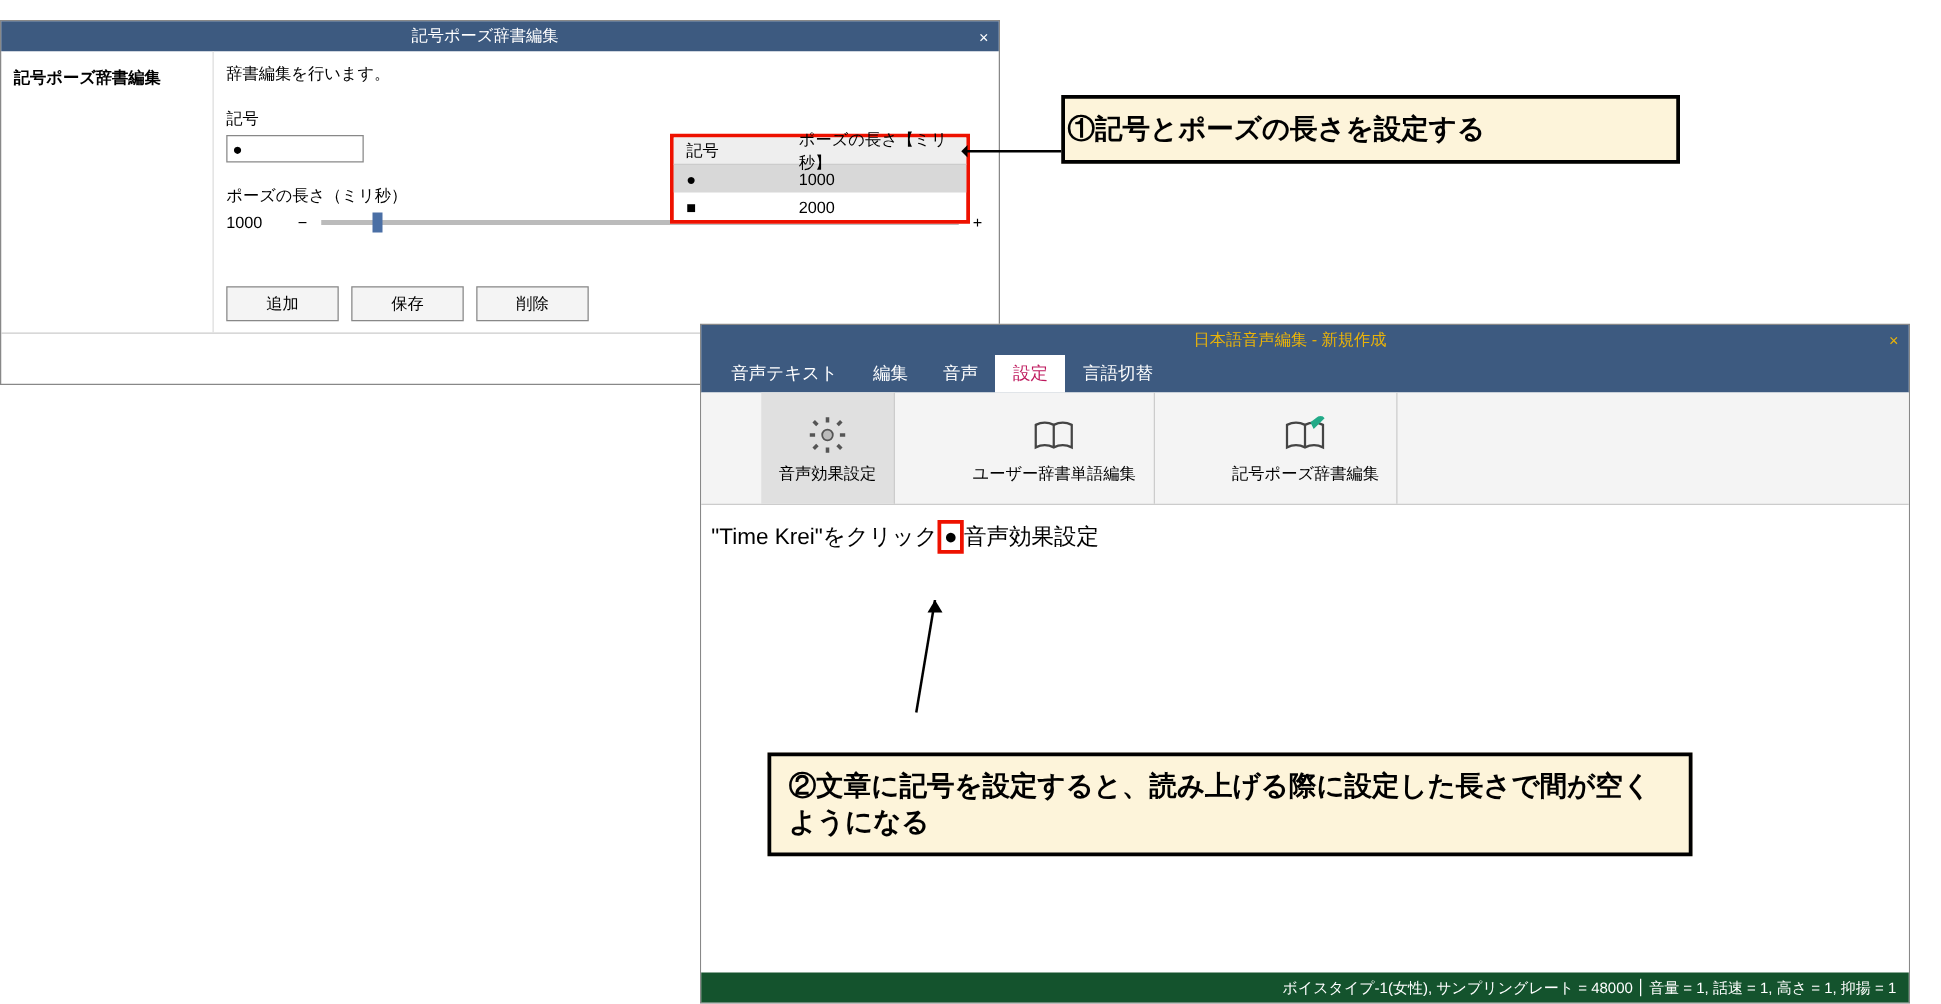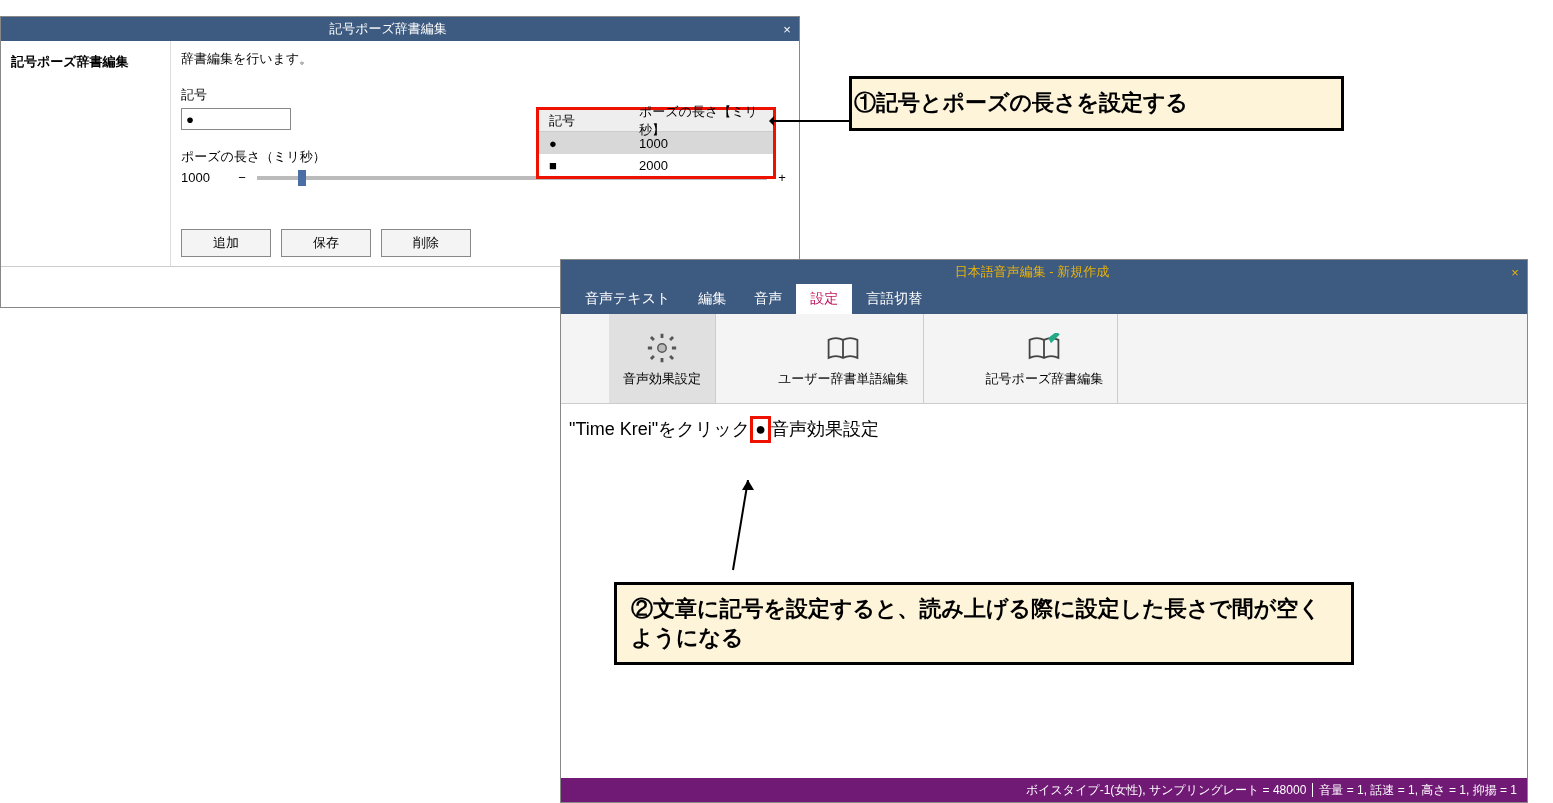--- a/index.html
+++ b/index.html
@@ -44,24 +44,24 @@
     .dialog2 .titlebar .closex { width: 24px; text-align: center; cursor: pointer; }
     .dialog2 .menubar { background: #3d5a80; color: #fff; height: 30px; display: flex; align-items: flex-end; padding-left: 10px; }
     .dialog2 .mtab { padding: 6px 14px; cursor: pointer; font-size: 14px; margin-top: 47px; }
     .dialog2 .mtab.active { background: #fff; color: #be185d; }
     .dialog2 .toolbar { background: #f4f4f4; height: 90px; display: flex; border-bottom: 1px solid #ccc; }
     .dialog2 .tbgrp { display: flex; flex-direction: column; align-items: center; justify-content: center; border-right: 1px solid #ccc; padding: 0 14px; cursor: pointer; margin-left: 48px; }
     .dialog2 .tbgrp.active { background: #e0e0e0; }
     .dialog2 .tbgrp .ic { width: 36px; height: 36px; margin-bottom: 4px; display: flex; align-items: center; justify-content: center; }
     .dialog2 .content { flex: 1; padding: 12px 8px; background: #fff; font-size: 18px; }
     .dialog2 .marker { border: 3px solid #e10; padding: 0 2px; display: inline-block; }
-    .dialog2 .statusbar { background: #701a75; color: #fff; height: 24px; display: flex; align-items: center; justify-content: flex-end; padding: 0 10px; font-size: 12px; gap: 6px; }
+    .dialog2 .statusbar { background: #14532d; color: #fff; height: 24px; display: flex; align-items: center; justify-content: flex-end; padding: 0 10px; font-size: 12px; gap: 6px; }
 
     
-    .anno2 { position: absolute; left: 614px; top: 582px; width: 740px; border: 3px solid #000; background: #fdf4da; padding: 10px 14px; font-size: 22px; font-weight: bold; line-height: 1.3; }
+    .anno2 { position: absolute; left: 614px; top: 602px; width: 740px; border: 3px solid #000; background: #fdf4da; padding: 10px 14px; font-size: 22px; font-weight: bold; line-height: 1.3; }
     .arrow2 { position: absolute; left: 748px; top: 485px; width: 2px; height: 90px; }
     .arrow2 svg { position: absolute; left: -20px; top: -5px; }
 
     
     .gear-svg { stroke: #555; fill: #bbb; }
     .book-svg { stroke: #444; fill: none; }
   </style>
 </head>
 <body>
 

